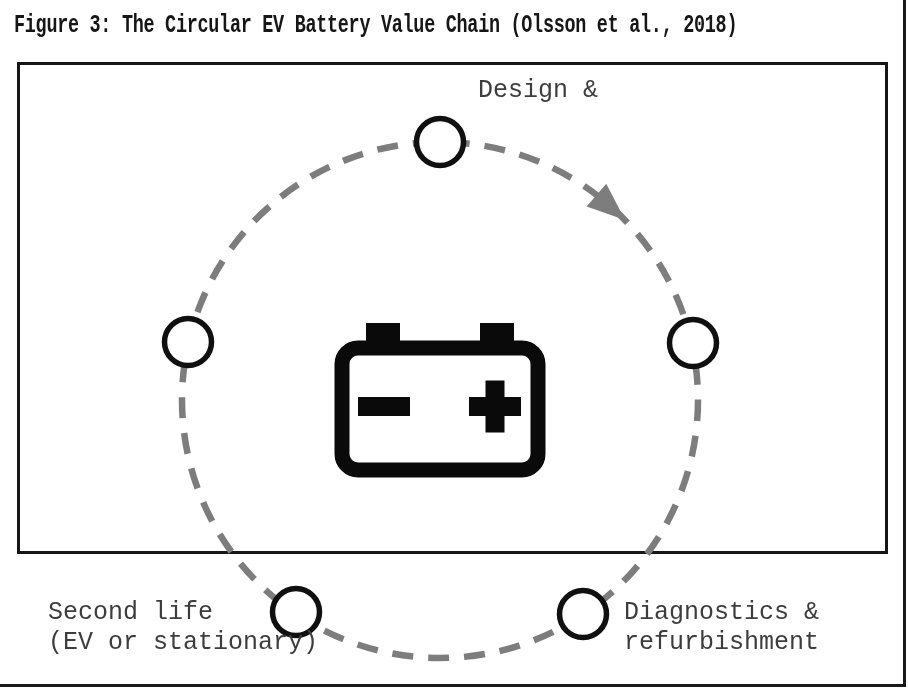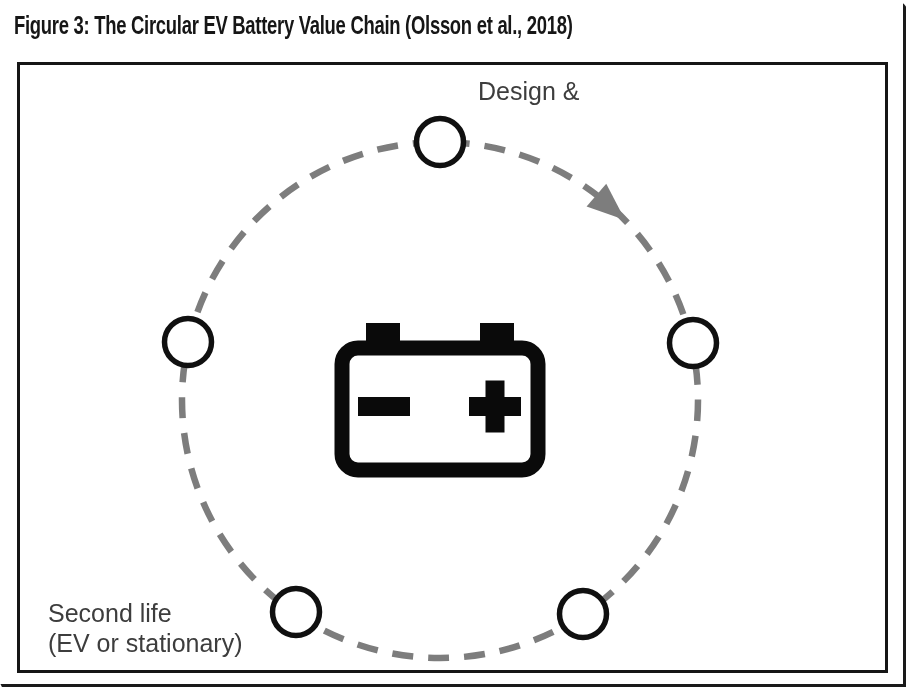--- a/index.html
+++ b/index.html
@@ -2,41 +2,40 @@
 <html><head>
 <meta charset="utf-8">
 <style>
   html, body { margin: 0; padding: 0; background: #ffffff; }
   .page {
     position: relative;
     width: 908px;
     height: 694px;
     background: #ffffff;
     overflow: hidden;
-    font-family: Liberation Sans, sans-serif;
-    border-radius: 14px;
+    font-family: Liberation Mono, monospace;
   }
   .caption {
     position: absolute;
     left: 14px;
     top: 10px;
     font-size: 26px;
     font-weight: 700;
     color: #161616;
     letter-spacing: -0.4px;
     white-space: nowrap;
     transform: scaleX(0.71);
     transform-origin: left top;
   }
   .figure-box {
     position: absolute;
     left: 17px;
     top: 62px;
     width: 871px;
-    height: 611px;
+    height: 492px;
     border: 3px solid #161616;
     box-sizing: border-box;
     background: #ffffff;
   }
   .diagram-svg {
     position: absolute;
     left: 0;
     top: 0;
     width: 865px;
     height: 605px;
@@ -98,20 +97,24 @@
       <circle cx="563" cy="549" r="23.5" fill="#ffffff" stroke="#101010" stroke-width="5.5"></circle>
       <circle cx="276" cy="547" r="23.5" fill="#ffffff" stroke="#101010" stroke-width="5.5"></circle>
       <circle cx="168" cy="277" r="23.5" fill="#ffffff" stroke="#101010" stroke-width="5.5"></circle>
     </svg>
 
     <div class="lbl" style="left:458px; top:11px;">
       <span class="line">Design &amp;</span>
     </div>
 
 
+    <div class="lbl" style="left:604px; top:533px;">
+      <span class="line">Diagnostics &amp;</span>
+      <span class="line">refurbishment</span>
+    </div>
 
     <div class="lbl lbl-second-life" style="left:28px; top:533px; width:215px;">
       <span class="line">Second life</span>
       <span class="line">(EV or stationary)</span>
     </div>
 
 
   </div>
 
   <div class="page-border-right"></div>

